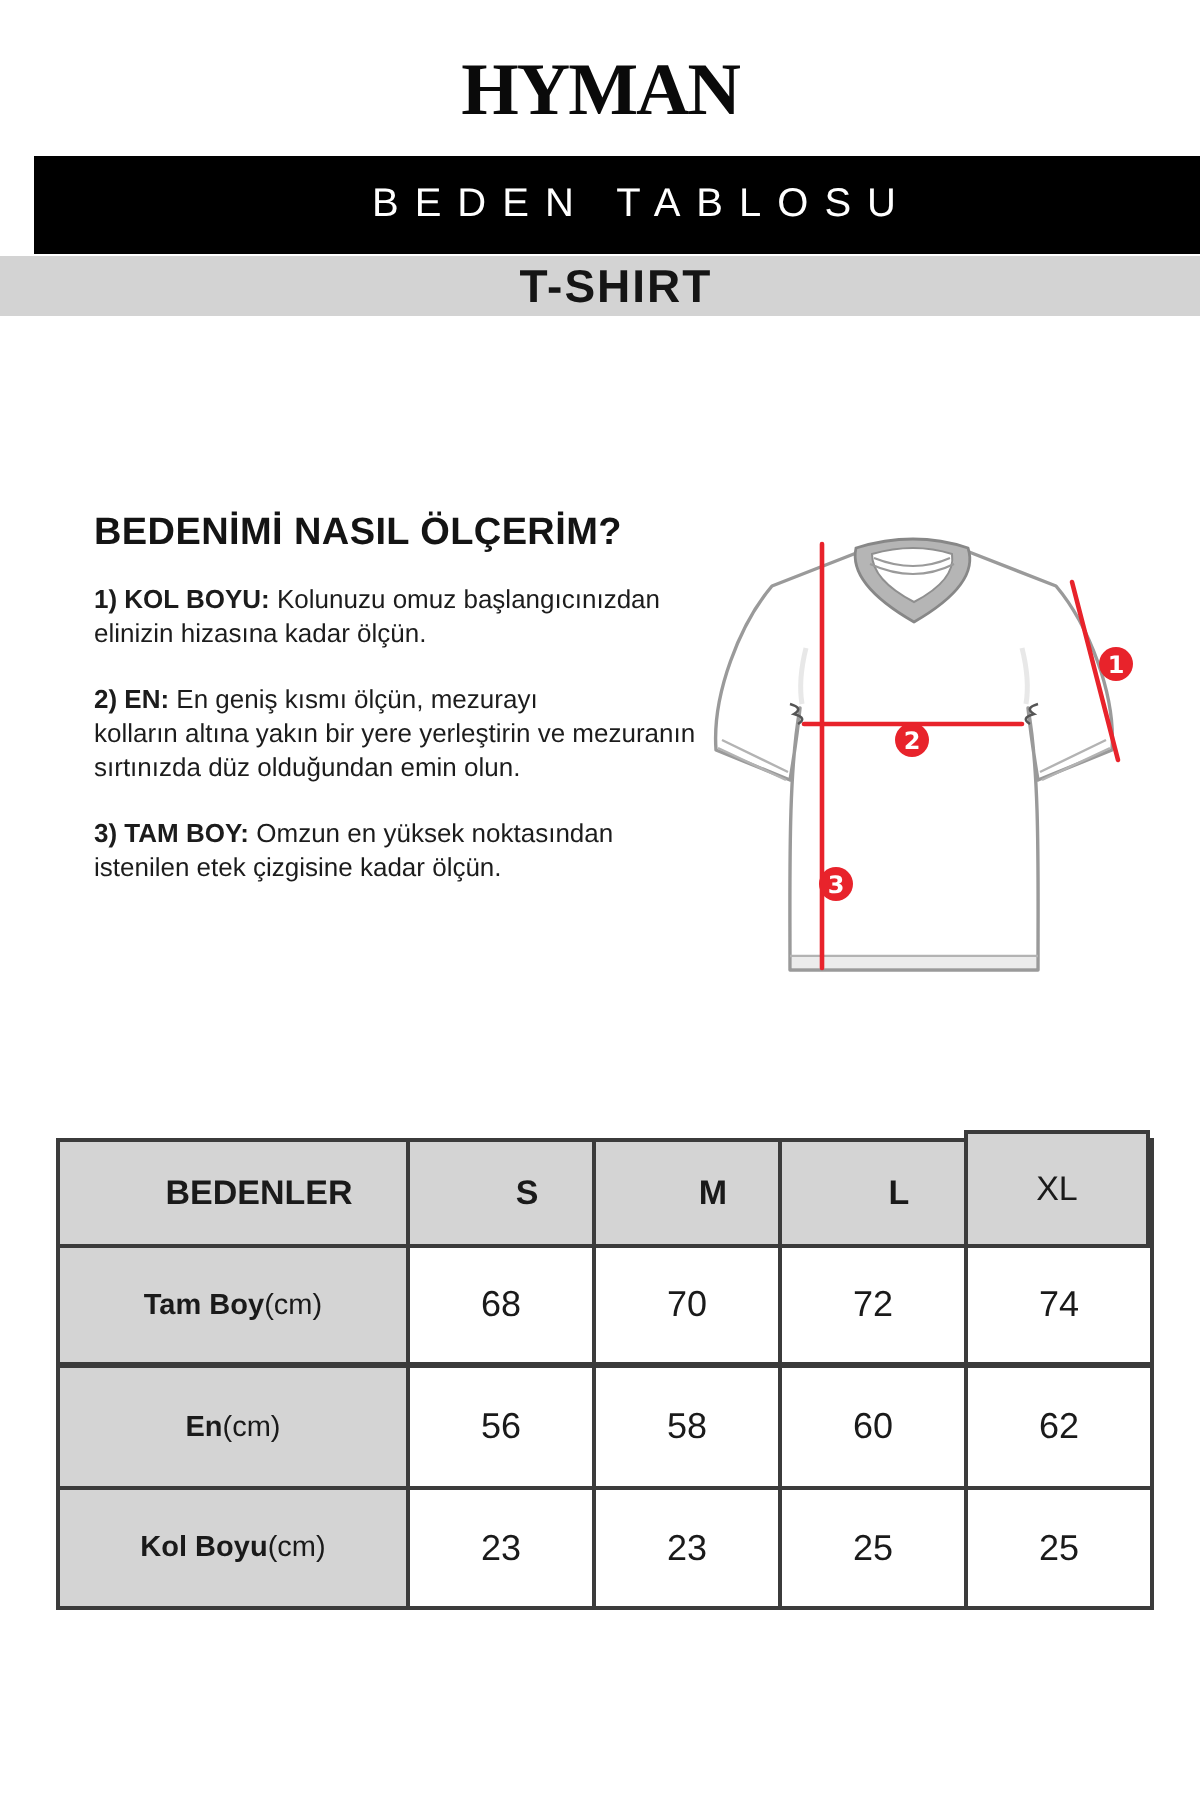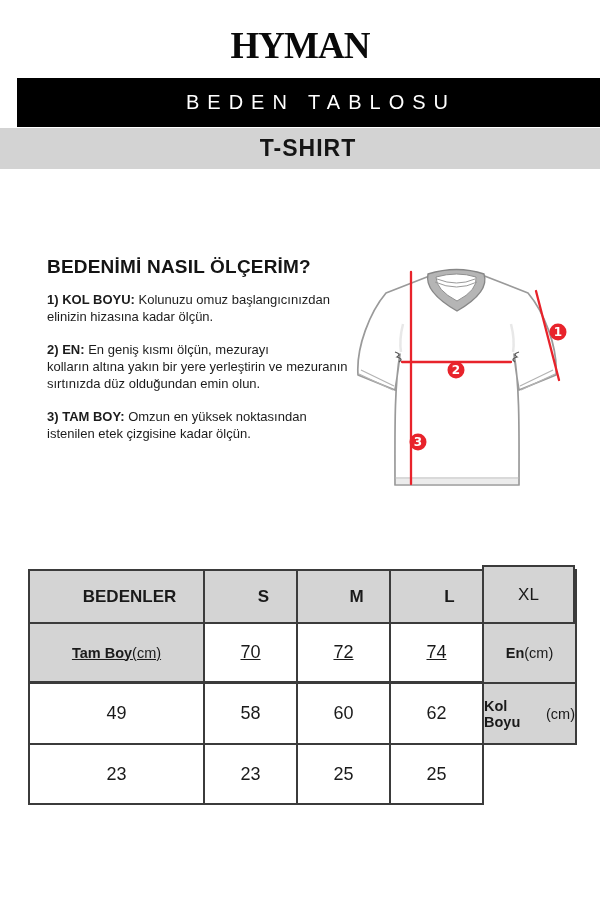--- a/index.html
+++ b/index.html
@@ -15,21 +15,21 @@
     text-align:center; font-family:"Liberation Serif", serif;
     font-weight:700; font-size:37px; letter-spacing:-1px; color:#0a0a0a;
   }
   .bar-black {
     position:absolute; top:66px; left:17px; width:100%; height:49px;
     background:var(--bar,#000); color:#fff;
     display:flex; align-items:center; justify-content:center;
     font-size:20px; font-weight:400; letter-spacing:8px; padding-left:8px;
   }
   .bar-gray {
-    position:absolute; top:116px; left:0; width:100%; height:41px;
+    position:absolute; top:116px; left:0; width:100%; height:30px;
     background:var(--panel,#d3d3d3); color:#151515;
     display:flex; align-items:center; justify-content:center;
     font-size:23px; font-weight:700; letter-spacing:1px; padding-left:16px;
   }
   
   .instructions { position:absolute; left:47px; top:244px; width:362px; }
   .instructions h2 {
     font-size:19px; font-weight:700; letter-spacing:0.2px;
     margin-bottom:13px; color:#141414;
   }
@@ -64,21 +64,21 @@
   }
   .tc {
     display:flex; align-items:center; justify-content:center;
     background:#fff;
     border-right:2px solid var(--line,#3b3b3b);
     border-bottom:2px solid var(--line,#3b3b3b);
     font-size:18px; color:#1a1a1a;
   }
   .tc.gray { background:var(--cell,#d4d4d4); }
   .tc.topb { border-top:2px solid var(--line,#3b3b3b); }
-  .tc.thick { border-bottom-width:3px;text-decoration:underline; }
+  .tc.thick { border-bottom-width:3px; }
   .tc.hdr { font-size:17px; font-weight:700;padding-left:26px; }
   .tc.lab { font-size:14.5px; }
   .tc.lab b { font-weight:700; }
   .tc.lab span { font-weight:400; }
   .xl-wrap { position:relative; border-top:none; background:transparent; }
   .xl-raise {
     position:absolute; left:-2px; right:0; top:-4px; bottom:0;
     background:var(--cell,#d4d4d4);
     border:2px solid var(--line,#3b3b3b); border-bottom:none;
     display:flex; align-items:center; justify-content:center;
@@ -170,29 +170,30 @@
     <div class="tc gray topb hdr">M</div>
     <div class="tc gray topb hdr">L</div>
     <div class="tc xl-wrap">
       <div class="xl-raise">XL</div>
     </div>
 
     <div class="tc gray lab thick">
         <b>Tam Boy</b>
         <span>(cm)</span>
       </div>
+    <div class="tc thick">68</div>
     <div class="tc thick">70</div>
     <div class="tc thick">72</div>
     <div class="tc thick">74</div>
 
     <div class="tc gray lab">
         <b>En</b>
         <span>(cm)</span>
       </div>
-    <div class="tc">49</div>
+    <div class="tc">56</div>
     <div class="tc">58</div>
     <div class="tc">60</div>
     <div class="tc">62</div>
 
     <div class="tc gray lab">
         <b>Kol Boyu</b>
         <span>(cm)</span>
       </div>
     <div class="tc">23</div>
     <div class="tc">23</div>

